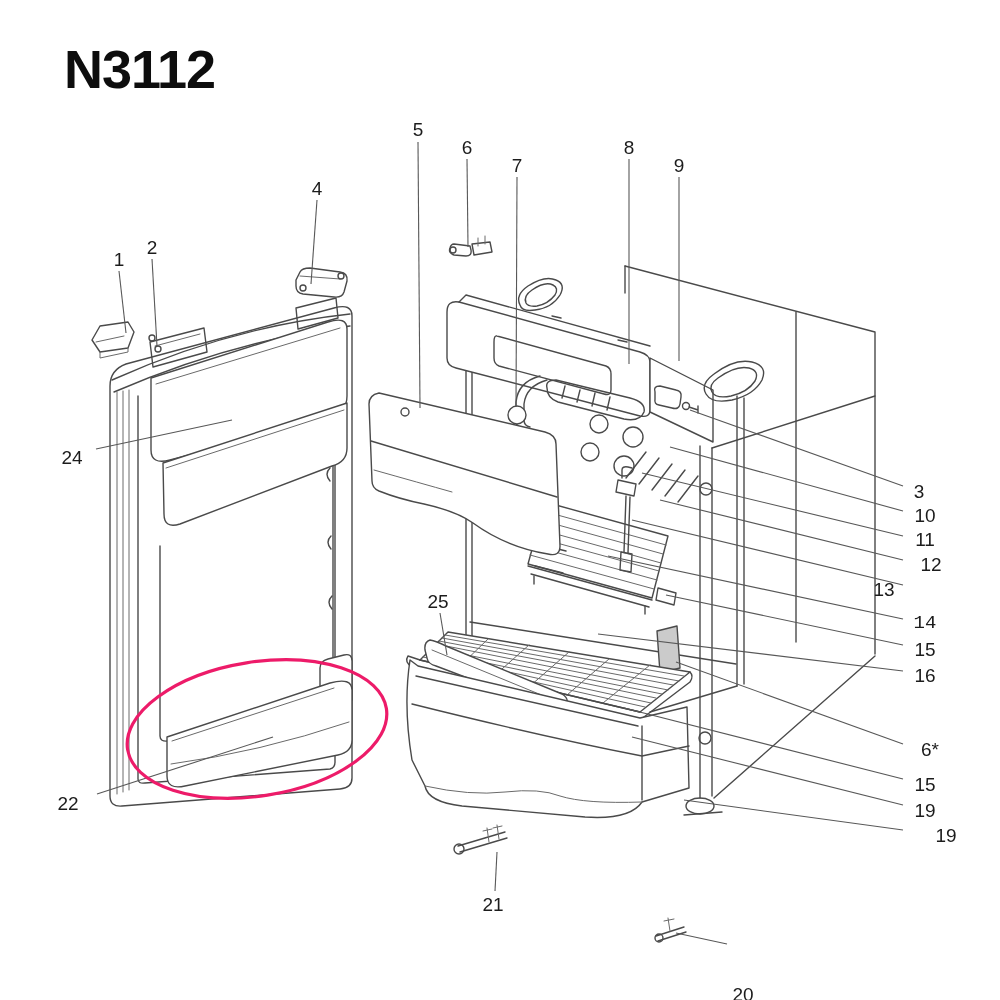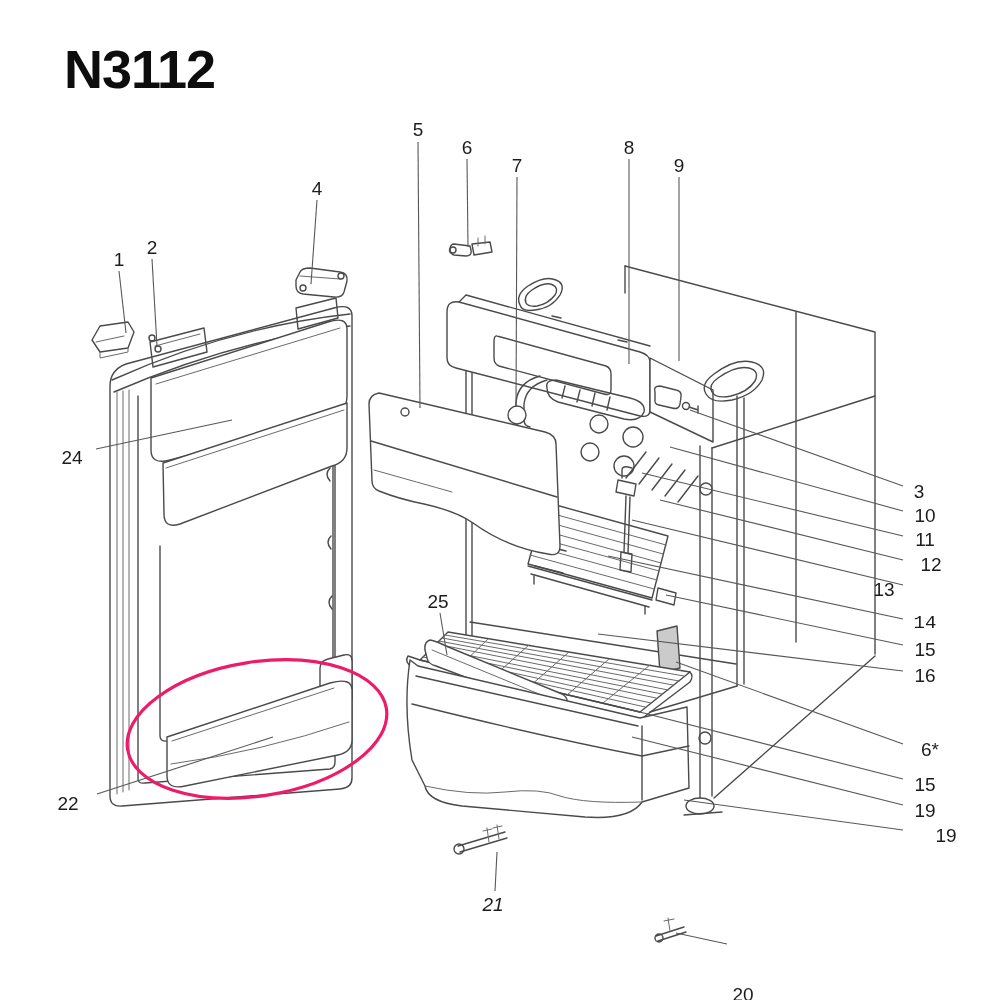--- a/index.html
+++ b/index.html
@@ -206,21 +206,21 @@
       <div class="part-label" style="left: 152px; top: 247px;">2</div>
       <div class="part-label" style="left: 317px; top: 188px;">4</div>
       <div class="part-label" style="left: 418px; top: 129px;">5</div>
       <div class="part-label" style="left: 467px; top: 147px;">6</div>
       <div class="part-label" style="left: 517px; top: 165px;">7</div>
       <div class="part-label" style="left: 629px; top: 147px;">8</div>
       <div class="part-label" style="left: 679px; top: 165px;">9</div>
       <div class="part-label" style="left: 72px; top: 457px;">24</div>
       <div class="part-label" style="left: 68px; top: 803px;">22</div>
       <div class="part-label" style="left: 438px; top: 601px;">25</div>
-      <div class="part-label" style="left: 493px; top: 904px; font-style: italic;">21</div>
+      <div class="part-label" style="left: 493px; top: 904px;">21</div>
       <div class="part-label" style="left: 743px; top: 951px; margin-top: 43px;">20</div>
       <div class="part-label" style="left: 919px; top: 491px;">3</div>
       <div class="part-label" style="left: 925px; top: 515px;">10</div>
       <div class="part-label" style="left: 925px; top: 539px;">11</div>
       <div class="part-label" style="left: 931px; top: 564px;">12</div>
       <div class="part-label" style="left: 884px; top: 589px;">13</div>
       <div class="part-label" style="left: 925px; top: 623px; font-family: Liberation Mono, monospace;">14</div>
       <div class="part-label" style="left: 925px; top: 649px;">15</div>
       <div class="part-label" style="left: 925px; top: 675px;">16</div>
       <div class="part-label" style="left: 930px; top: 749px;">6*</div>

